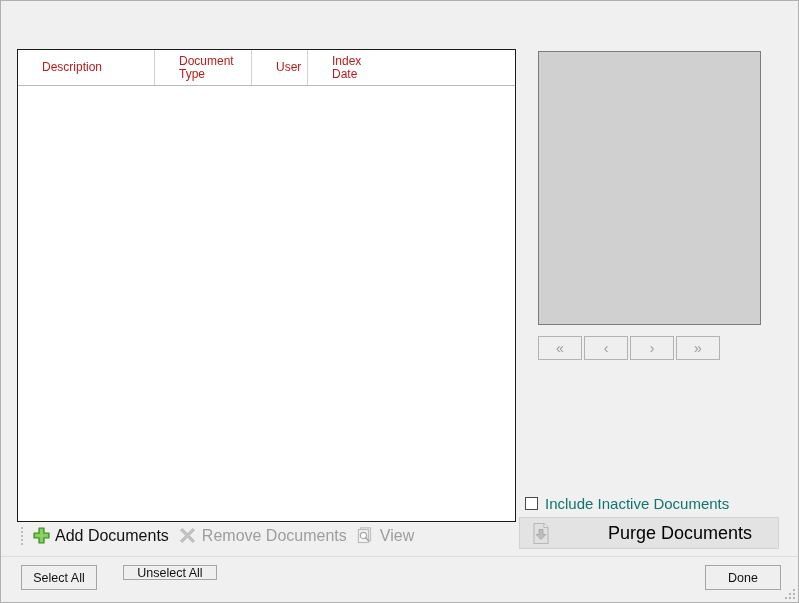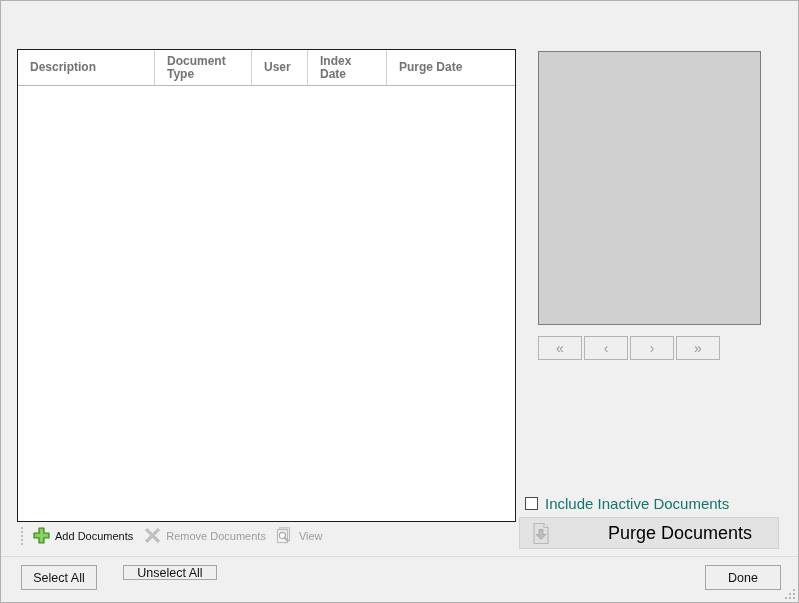--- a/index.html
+++ b/index.html
@@ -77,28 +77,27 @@
     display: flex;
     height: 36px;
     border-bottom: 1px solid #b9b9b9;
     background: #ffffff;
     box-sizing: border-box;
   }
   .gh-cell {
     position: relative;
     display: flex;
     align-items: center;
-    padding-left: 12px;
+    padding-left: 24px;
     box-sizing: border-box;
     border-right: 1px solid #d2d2d2;
     font-size: 12px;
-    color: #737373;
+    color: #b91c1c;
     line-height: 13px;
     white-space: pre-line;
-    font-weight: bold;
   }
   .gh-cell:last-child { border-right: none; }
   .gh-c0 { width: 137px; }
   .gh-c1 { width: 97px; }
   .gh-c2 { width: 56px; }
   .gh-c3 { width: 79px; }
   .gh-c4 { flex: 1 1 auto; }
   .grid-body {
     height: 435px;
     background: #ffffff;
@@ -137,21 +136,21 @@
     cursor: default;
     white-space: nowrap;
   }
   .tb-item .tb-ico {
     width: 20px; height: 20px;
     margin-right: 4px;
     display: flex;
     align-items: center;
     justify-content: center;
   }
-  .tb-label { font-size: 11px; color: #111; }
+  .tb-label { font-size: 16px; color: #111; }
   .tb-item.disabled .tb-label { color: #9d9d9d; }
 
   
   .preview {
     position: absolute;
     left: 537px; top: 50px;
     width: 223px;
     height: 274px;
     background: #d0d0d0;
     border: 1px solid #7b7b7b;
@@ -263,21 +262,20 @@
 
 
   <div class="grid">
     <div class="grid-header">
       <div class="gh-cell gh-c0">Description</div>
       <div class="gh-cell gh-c1">Document
 Type</div>
       <div class="gh-cell gh-c2">User</div>
       <div class="gh-cell gh-c3">Index
 Date</div>
-      <div class="gh-cell gh-c4">Purge Date</div>
     </div>
     <div class="grid-body"></div>
   </div>
 
   <div class="toolbar">
     <span class="tb-grip">
       <i></i>
         <i></i>
         <i></i>
         <i></i>

